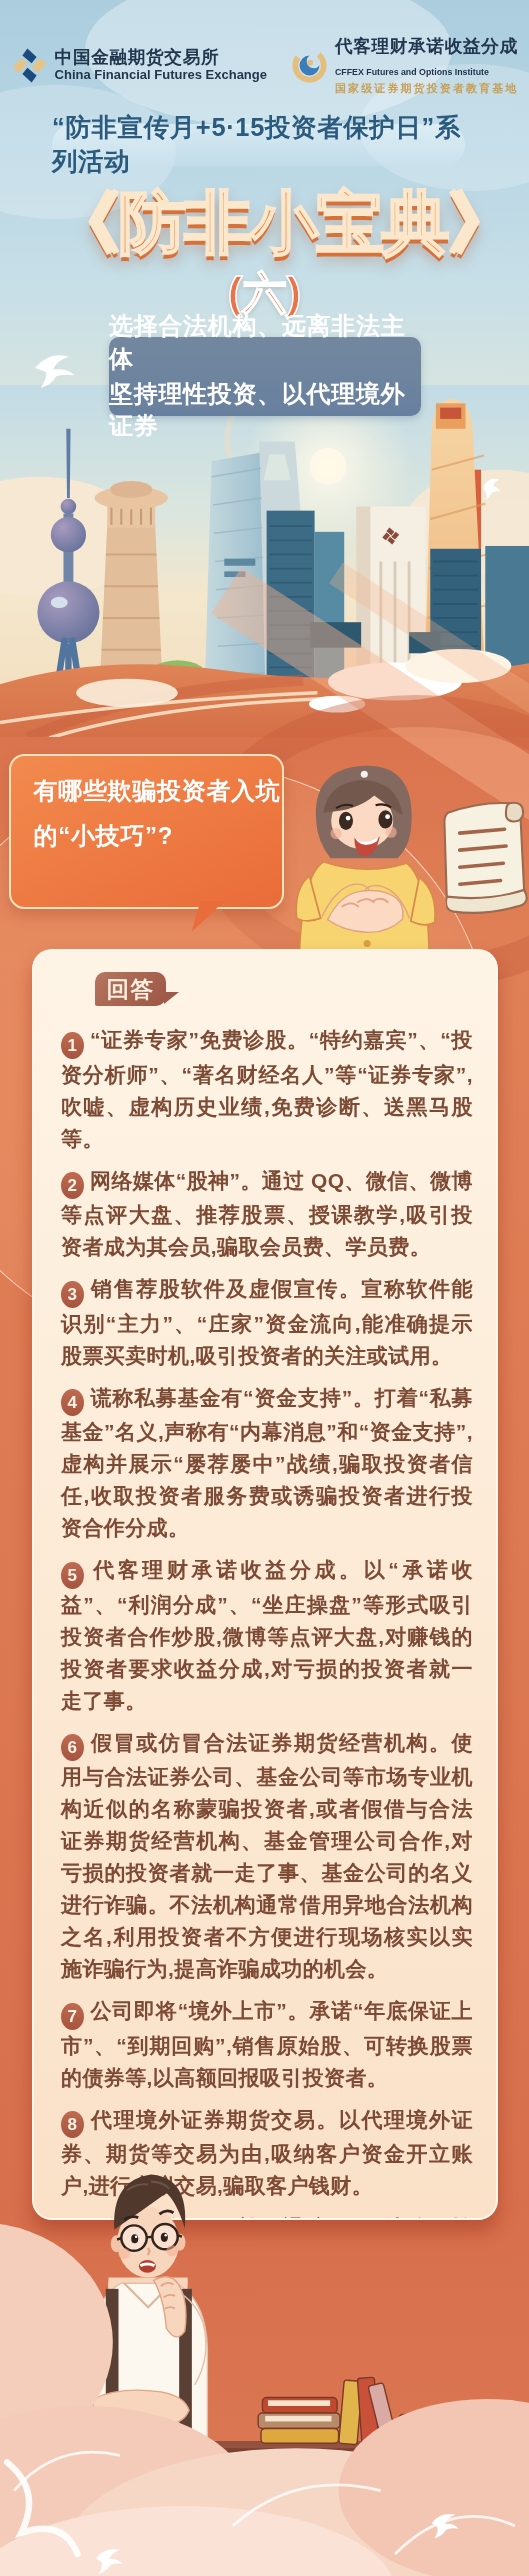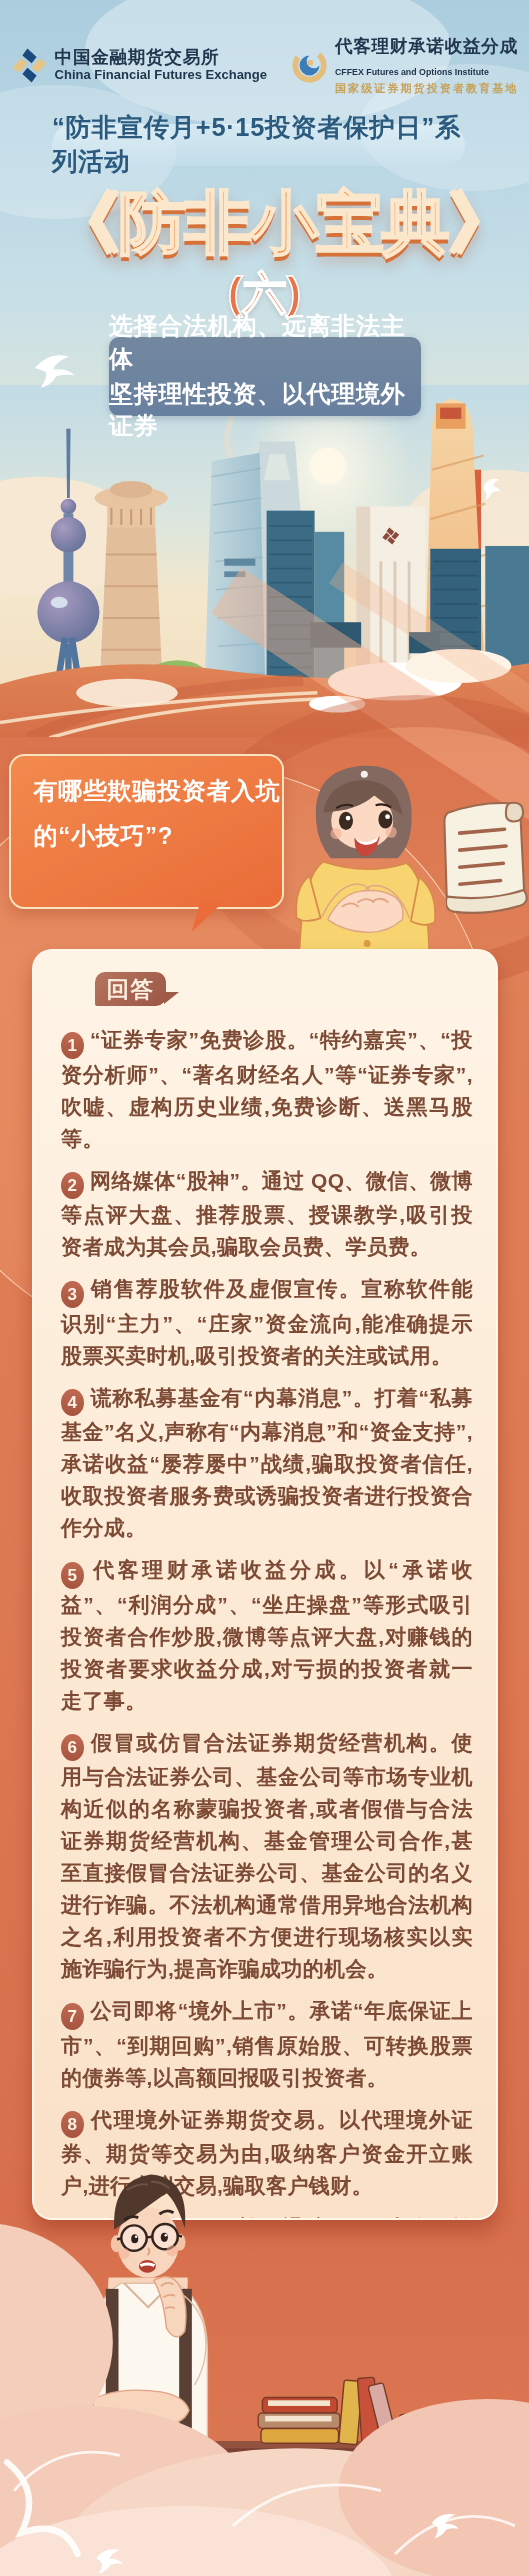--- a/index.html
+++ b/index.html
@@ -282,23 +282,23 @@
     <path d="M2,140 Q60,152 112,140 Q120,158 104,162 Q54,172 10,162 Q-4,158 2,140 Z" fill="#EFE6D2" stroke="#9C6A50" stroke-width="3"></path>
     <path d="M28,52 h64 M26,76 h66 M24,100 h62 M22,124 h58" stroke="#A2644A" stroke-width="5" stroke-linecap="round"></path>
   </svg>
 
   <div class="card">
     <div class="badge">回答</div>
     <div class="items">
       <p class="item"><span class="num">1</span><span>“证券专家”免费诊股。“特约嘉宾”、“投资分析师”、“著名财经名人”等“证券专家”,吹嘘、虚构历史业绩,免费诊断、送黑马股等。</span></p>
       <p class="item"><span class="num">2</span><span>网络媒体“股神”。通过 QQ、微信、微博等点评大盘、推荐股票、授课教学,吸引投资者成为其会员,骗取会员费、学员费。</span></p>
       <p class="item"><span class="num">3</span><span>销售荐股软件及虚假宣传。宣称软件能识别“主力”、“庄家”资金流向,能准确提示股票买卖时机,吸引投资者的关注或试用。</span></p>
-      <p class="item"><span class="num">4</span><span>谎称私募基金有“内幕消息”。打着“私募基金”名义,声称有“内幕消息”和“资金支持”,承诺收益“屡荐屡中”战绩,骗取投资者信任,收取投资者服务费或诱骗投资者进行投资合作分成。</span></p>
+      <p class="item"><span class="num">4</span><span>谎称私募基金有“资金支持”。打着“私募基金”名义,声称有“内幕消息”和“资金支持”,虚构并展示“屡荐屡中”战绩,骗取投资者信任,收取投资者服务费或诱骗投资者进行投资合作分成。</span></p>
       <p class="item"><span class="num">5</span><span>代客理财承诺收益分成。以“承诺收益”、“利润分成”、“坐庄操盘”等形式吸引投资者合作炒股,微博等点评大盘,对赚钱的投资者要求收益分成,对亏损的投资者就一走了事。</span></p>
-      <p class="item"><span class="num">6</span><span>假冒或仿冒合法证券期货经营机构。使用与合法证券公司、基金公司等市场专业机构近似的名称蒙骗投资者,或者假借与合法证券期货经营机构、基金管理公司合作,甚至直接假冒合法证券公司、基金公司的名义进行诈骗。不法机构通常借用异地合法机构之名,利用投资者不方便进行现场核实以实施诈骗行为,提高诈骗成功的机会。</span></p>
+      <p class="item"><span class="num">6</span><span>假冒或仿冒合法证券期货经营机构。使用与合法证券公司、基金公司等市场专业机构近似的名称蒙骗投资者,或者假借与合法证券期货经营机构、基金管理公司合作,对亏损的投资者就一走了事、基金公司的名义进行诈骗。不法机构通常借用异地合法机构之名,利用投资者不方便进行现场核实以实施诈骗行为,提高诈骗成功的机会。</span></p>
       <p class="item"><span class="num">7</span><span>公司即将“境外上市”。承诺“年底保证上市”、“到期回购”,销售原始股、可转换股票的债券等,以高额回报吸引投资者。</span></p>
       <p class="item"><span class="num">8</span><span>代理境外证券期货交易。以代理境外证券、期货等交易为由,吸纳客户资金开立账户,进行虚拟交易,骗取客户钱财。</span></p>
       <p class="item"><span class="num">9</span><span>“会员升级”、“补款退赔”。不法分子推荐股票造成投资者亏损后,通过更换所谓更高级别的业务人员,蛊惑投资者购买更高价格的软件,或者参加更高级别的会员组缴纳更多的“会员费”。</span></p>
     </div>
   </div>
 
   <svg class="bottom-svg" viewBox="0 0 750 591">
 
     <rect x="95" y="400" width="590" height="191" rx="6" fill="#7D4134"></rect>
     <rect x="95" y="400" width="590" height="10" rx="5" fill="#93513F"></rect>

